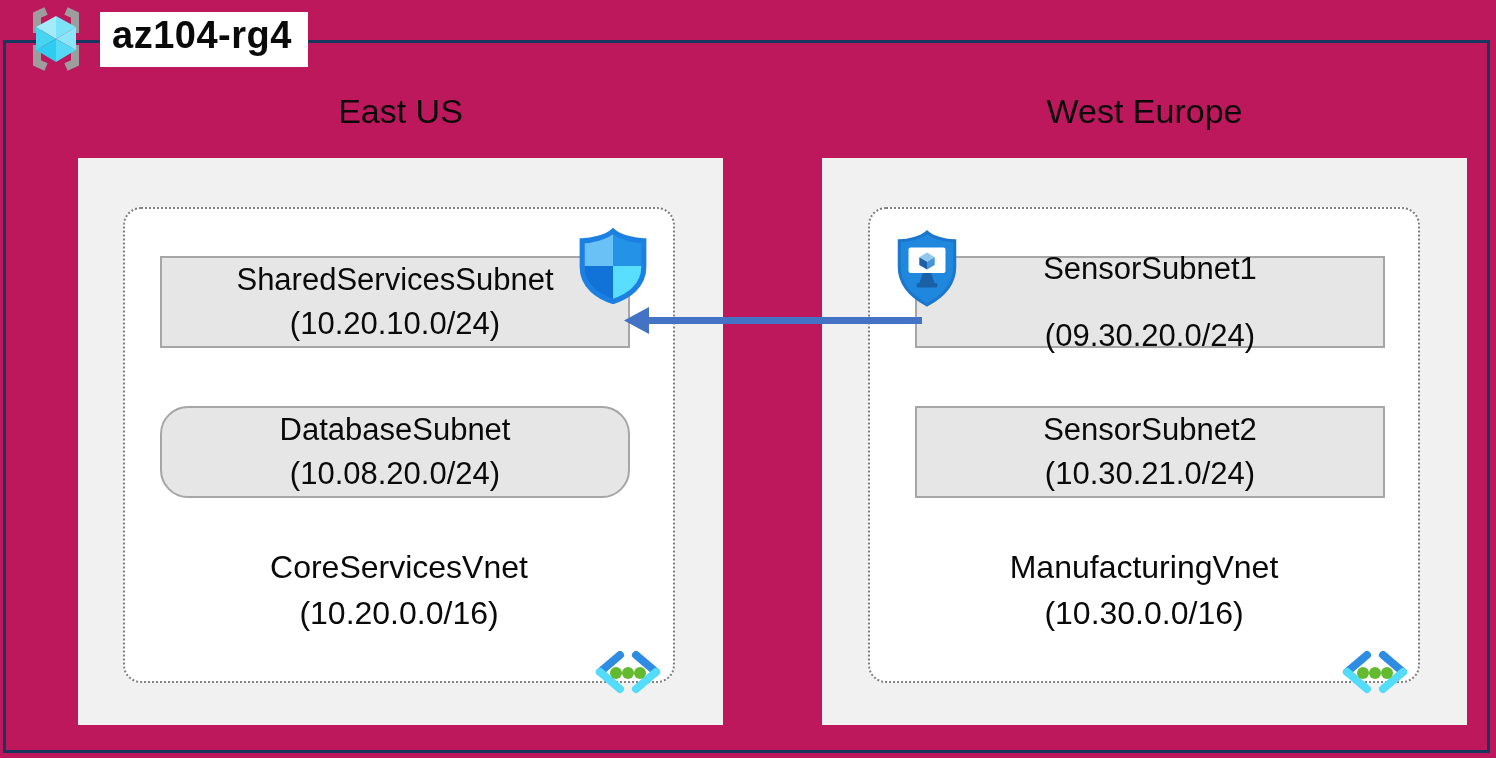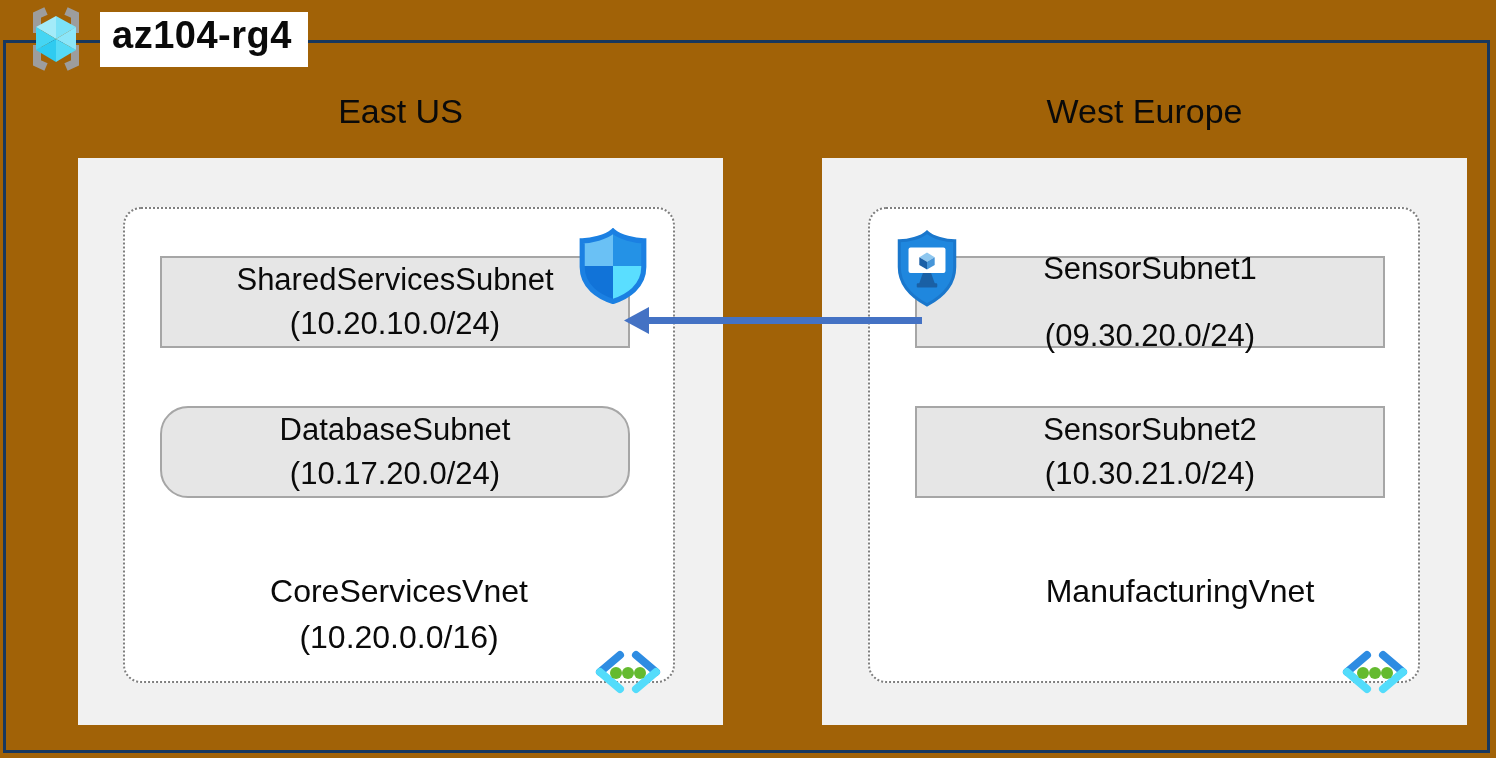--- a/index.html
+++ b/index.html
@@ -1,19 +1,19 @@
 <!DOCTYPE html>
 <html><head>
 <meta charset="utf-8">
 <style>
   html,body{margin:0;padding:0;background:#ffffff;}
   .page{
     position:relative;width:1496px;height:758px;overflow:hidden;
     font-family:"Liberation Sans","DejaVu Sans",sans-serif;color:#111;
-    background:#a16207;
+    background:#be185d;
   }
   
   .outer-box{
     position:absolute;left:3px;top:40px;right:6px;bottom:5px;
     border:3px solid #17375e;background:transparent;
   }
   .rg-icon{position:absolute;left:20px;top:6px;width:72px;height:66px;z-index:6;}
   .rg-title{
     position:absolute;left:100px;top:12px;z-index:6;
     font-size:38px;font-weight:bold;color:#0a0a0a;letter-spacing:0.5px;
@@ -43,25 +43,25 @@
     border:2px solid #a6a6a6;box-sizing:border-box;z-index:3;
     display:flex;flex-direction:column;justify-content:center;align-items:center;
     font-size:31px;line-height:44px;color:#0a0a0a;text-align:center;
   }
   .sn-e1{left:160px;top:256px;}
   .sn-e2{left:160px;top:406px;border-radius:28px;}
   .sn-w1{left:915px;top:256px;gap:23px;}
   .sn-w2{left:915px;top:406px;text-align:center;}
   
   .vnet-label{
-    position:absolute;top:568px;width:552px;text-align:center;z-index:3;
+    position:absolute;top:544px;width:552px;text-align:center;z-index:3;
     font-size:32px;line-height:46px;color:#0a0a0a;
   }
   .vl-east{left:123px;}
-  .vl-west{left:868px;margin-left:36px;}
+  .vl-west{left:868px;}
   
   .shield-east{position:absolute;left:577px;top:228px;width:72px;height:76px;z-index:5;}
   .shield-west{position:absolute;left:895px;top:230px;width:64px;height:78px;z-index:5;}
   .vnet-icon{position:absolute;width:70px;height:48px;z-index:5;}
   .vni-east{left:593px;top:648px;}
   .vni-west{left:1340px;top:648px;}
   .peering-arrow{position:absolute;left:622px;top:303px;width:300px;height:35px;z-index:4;}
 </style>
 </head>
 <body>
@@ -94,38 +94,39 @@
 
   <div class="vnet-box vnet-east"></div>
   <div class="vnet-box vnet-west"></div>
 
   <div class="subnet-box sn-e1">
     <div>SharedServicesSubnet</div>
     <div>(10.20.10.0/24)</div>
   </div>
   <div class="subnet-box sn-e2">
     <div>DatabaseSubnet</div>
-    <div>(10.17.20.0/24)</div>
+    <div>(10.08.20.0/24)</div>
   </div>
 
   <div class="subnet-box sn-w1">
     <div>SensorSubnet1</div>
     <div>(09.30.20.0/24)</div>
   </div>
   <div class="subnet-box sn-w2">
     <div>SensorSubnet2</div>
     <div>(10.30.21.0/24)</div>
   </div>
 
   <div class="vnet-label vl-east">
     <div>CoreServicesVnet</div>
     <div>(10.20.0.0/16)</div>
   </div>
   <div class="vnet-label vl-west">
     <div>ManufacturingVnet</div>
+    <div>(10.30.0.0/16)</div>
   </div>
 
   <svg class="peering-arrow" viewBox="0 0 300 35">
     <rect x="20" y="14" width="280" height="7" fill="#4472c4"></rect>
     <polygon points="2,17.5 27,4 27,31" fill="#4472c4"></polygon>
   </svg>
 
   <svg class="shield-east" viewBox="0 0 70 74">
     <defs>
       <clipPath id="shieldClip">

